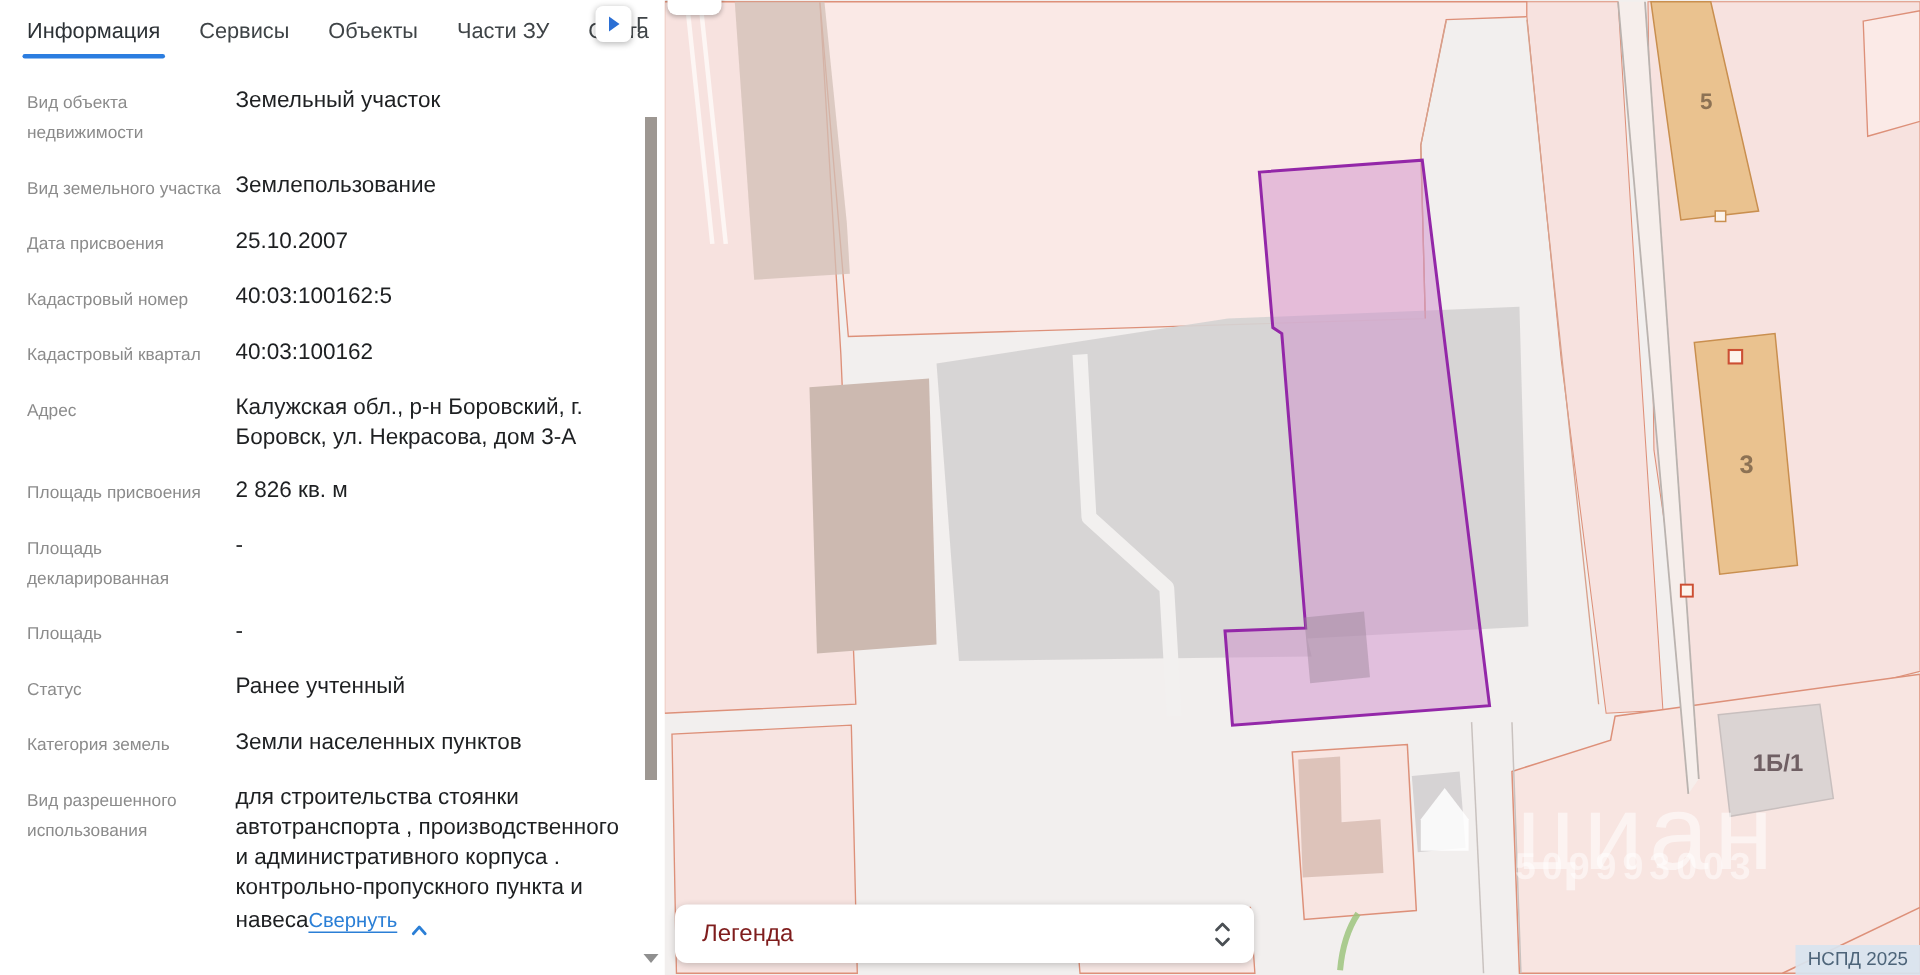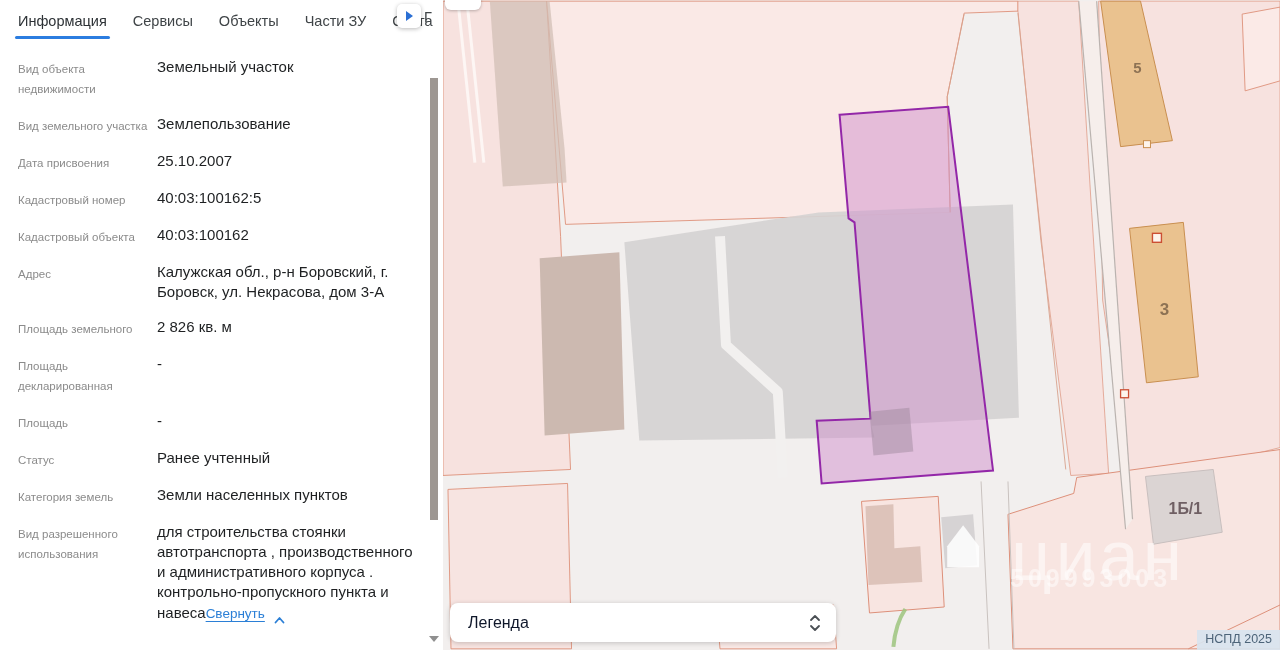--- a/index.html
+++ b/index.html
@@ -44,21 +44,21 @@
   
   .map { position:absolute; left:443px; top:0; width:837px; height:650px;
     background:#f2efee; overflow:hidden; cursor:crosshair; }
   .map svg { display:block; }
   .map-btn-top { position:absolute; left:2px; top:-16px; width:36px; height:26px;
     background:#fff; border-radius:6px; box-shadow:0 1px 3px rgba(0,0,0,.25); }
 
   .legend { position:absolute; left:7px; top:603px; width:386px; height:39px;
     background:#fff; border-radius:8px; box-shadow:0 1px 5px rgba(0,0,0,.2);
     display:flex; align-items:center; padding:0 14px 0 18px; cursor:pointer; z-index:4; }
-  .legend .lbl { font-size:16px; color:#0f172a; flex:1; }
+  .legend .lbl { font-size:16px; color:#7f1d1d; flex:1; }
 
   .attrib { position:absolute; right:0; bottom:0; height:19px;
     background:rgba(216,228,239,.92); padding:2px 8px 18px 8px;
     font-size:12.5px; color:#4d6479; z-index:3; }
 
   .wm-brand { position:absolute; left:568px; top:515px; font-size:71px; font-weight:normal;
     color:rgba(255,255,255,.55); letter-spacing:4px; z-index:2; pointer-events:none; }
   .wm-id { position:absolute; left:567px; top:564px; font-size:25px; font-weight:bold;
     color:rgba(255,255,255,.5); letter-spacing:4px; z-index:2; pointer-events:none; }
 </style>
@@ -91,29 +91,29 @@
         </div>
         <div class="field-row">
           <div class="field-label">Дата присвоения</div>
           <div class="field-value">25.10.2007</div>
         </div>
         <div class="field-row">
           <div class="field-label">Кадастровый номер</div>
           <div class="field-value">40:03:100162:5</div>
         </div>
         <div class="field-row">
-          <div class="field-label">Кадастровый объекта</div>
+          <div class="field-label">Кадастровый квартал</div>
           <div class="field-value">40:03:100162</div>
         </div>
         <div class="field-row">
           <div class="field-label">Адрес</div>
           <div class="field-value">Калужская обл., р-н Боровский, г. Боровск, ул. Некрасова, дом 3-А</div>
         </div>
         <div class="field-row">
-          <div class="field-label">Площадь земельного</div>
+          <div class="field-label">Площадь присвоения</div>
           <div class="field-value">2 826 кв. м</div>
         </div>
         <div class="field-row">
           <div class="field-label">Площадь декларированная</div>
           <div class="field-value">-</div>
         </div>
         <div class="field-row">
           <div class="field-label">Площадь</div>
           <div class="field-value">-</div>
         </div>

